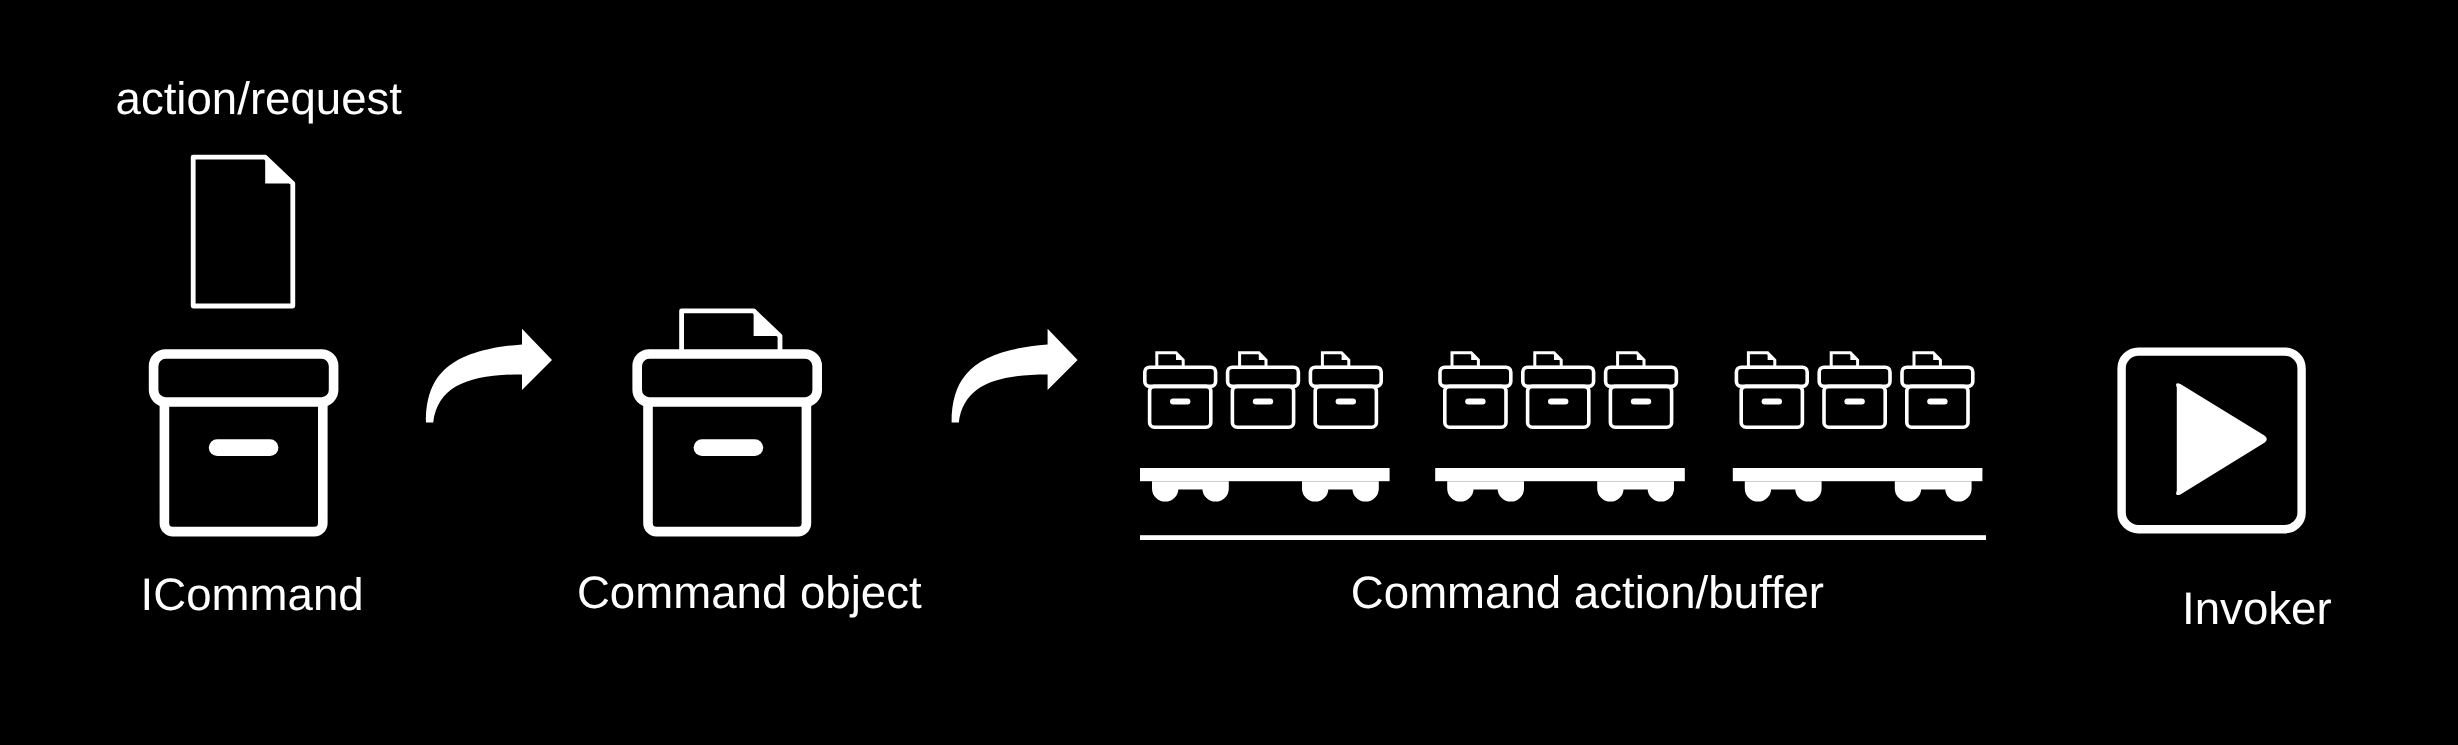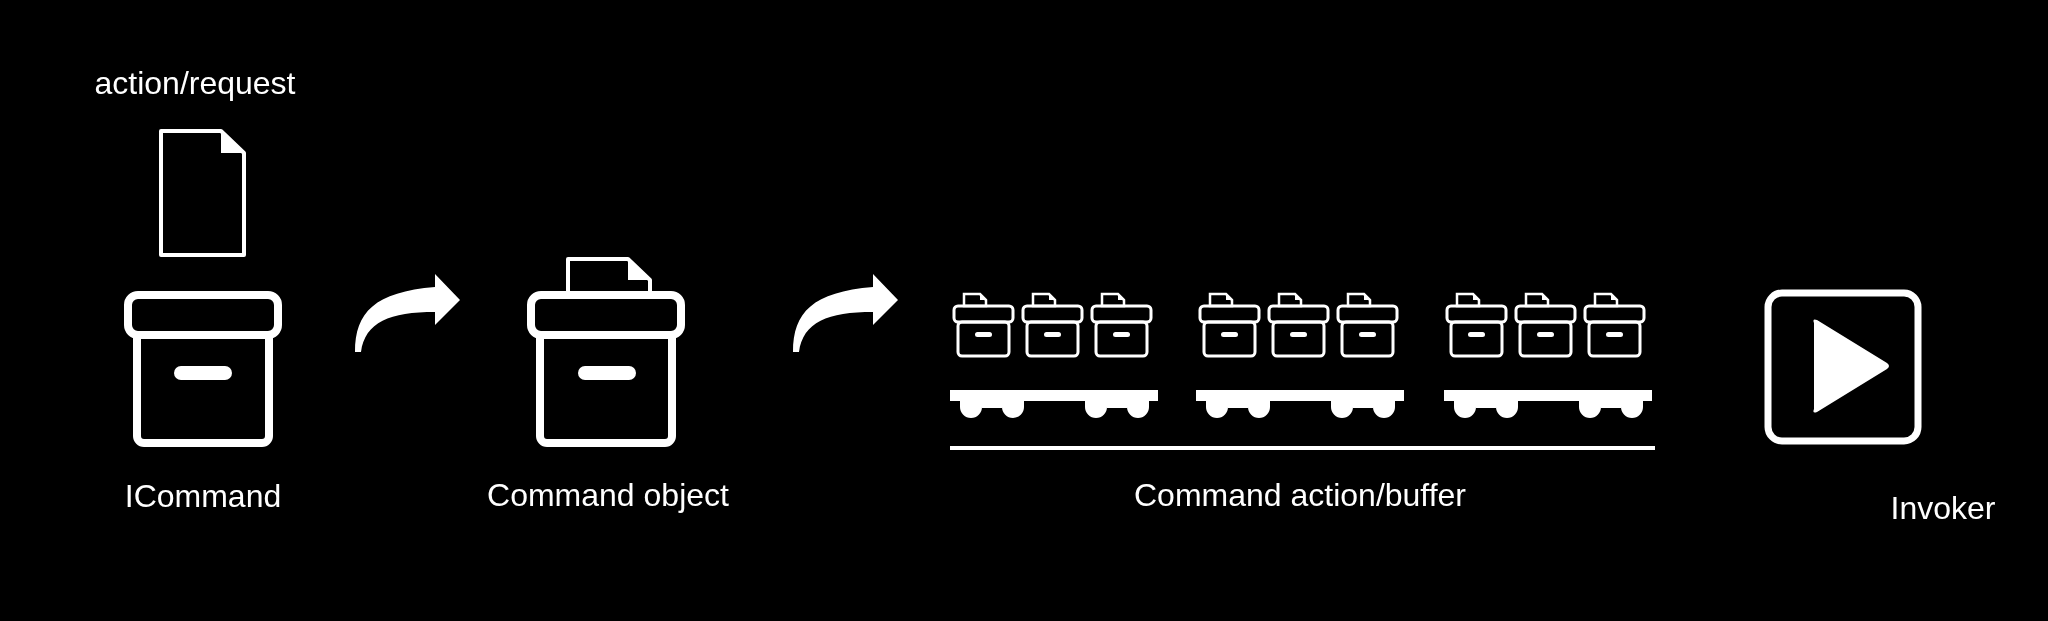--- a/index.html
+++ b/index.html
@@ -1,17 +1,17 @@
 <!DOCTYPE html>
 <html><head>
   <meta charset="utf-8">
   <style>
     html, body { margin: 0; padding: 0; background: #000; }
     body { width: 2048px; height: 621px; position: relative; overflow: hidden; font-family: "Liberation Sans", "DejaVu Sans", sans-serif; color: #fff; }
-    .lbl { position: absolute; color: #fff; text-align: center; white-space: nowrap; font-size: 32px; line-height: 43px; }
+    .lbl { position: absolute; color: #fff; text-align: right; white-space: nowrap; font-size: 38px; line-height: 43px; }
     svg { position: absolute; left: 0; top: 0; }
   </style>
 </head>
 <body>
 
 <svg width="2048" height="621" viewBox="0 0 2048 621">
   <defs>
 
     <g id="mini-box">
       <path d="M12 2 H28 L34 8 V14 H12 Z" fill="none" stroke="#fff" stroke-width="2.5"></path>
@@ -86,13 +86,13 @@
 <div class="lbl" style="left:55px; top:62px; width:280px;">action/request</div>
 
 <div class="lbl" style="left:103px; top:475px; width:200px;">
   <div>ICommand</div>
 </div>
 
 <div class="lbl" style="left:448px; top:474px; width:320px;">Command object</div>
 
 <div class="lbl" style="left:1080px; top:474px; width:440px;">Command action/buffer</div>
 
-<div class="lbl" style="left:1843px; top:487px; width:200px;">Invoker</div>
+<div class="lbl" style="left:1743px; top:487px; width:200px;">Invoker</div>
 
 </body></html>

